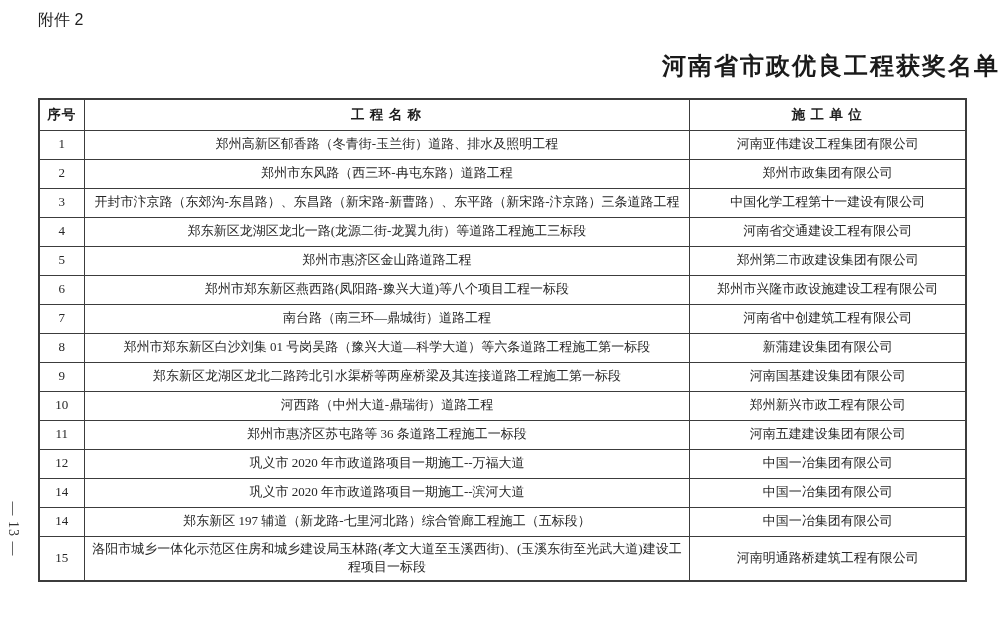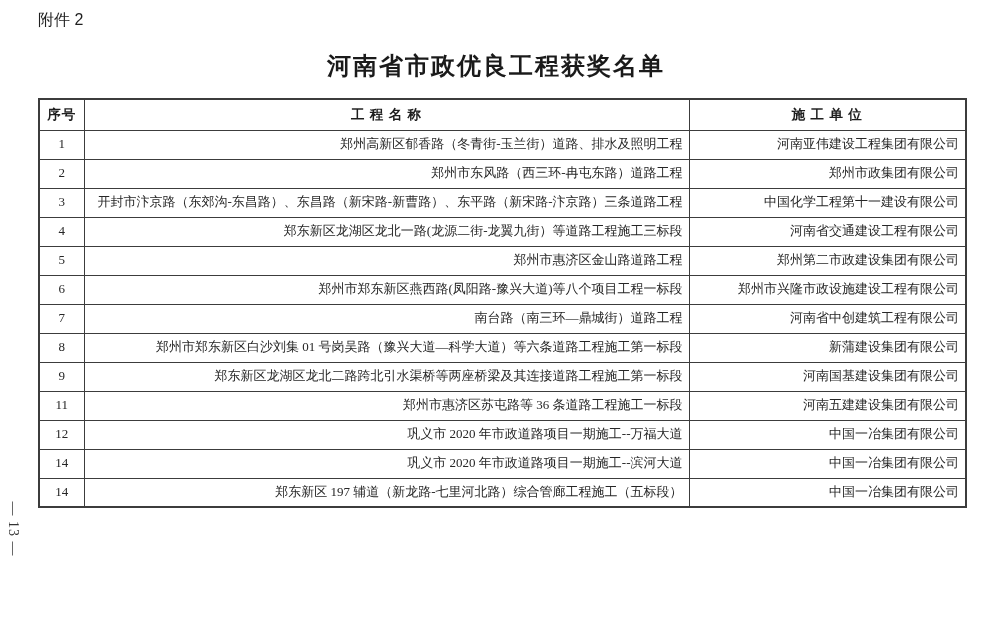--- a/index.html
+++ b/index.html
@@ -16,23 +16,23 @@
     left: 38px;
     top: 10px;
     font-family: "Liberation Sans", "DejaVu Sans", sans-serif;
     font-weight: normal;
     font-size: 16px;
     color: #1f1f1f;
   }
   .page-title {
     position: absolute;
     left: 0;
-    right: 8px;
+    right: 0;
     top: 50px;
-    text-align: center;
+    text-align: right;
     font-family: "Liberation Sans", "DejaVu Sans", sans-serif;
     font-weight: bold;
     font-size: 24px;
     letter-spacing: 2px;
     color: #1a1a1a;
   }
   .page-number {
     position: absolute;
     left: -22px;
     top: 521px;
@@ -69,21 +69,21 @@
     font-size: 13.5px;
     letter-spacing: 1px;
     color: #1e1e1e;
   }
   td.cell-no {
     text-align: center;
     height: 29px;
     font-size: 13px;
   }
   td.cell-project, td.cell-company {
-    text-align: right;
+    text-align: center;
     padding: 3px 6px 3px 7px;
     font-size: 13px;
     margin-top: 47px;
   }
 </style>
 </head>
 <body>
 
 <div class="attachment-label">附件 2</div>
 
@@ -142,35 +142,45 @@
         <td class="cell-no">8</td>
         <td class="cell-project">郑州市郑东新区白沙刘集 01 号岗吴路（豫兴大道—科学大道）等六条道路工程施工第一标段</td>
         <td class="cell-company">新蒲建设集团有限公司</td>
       </tr>
       <tr>
         <td class="cell-no">9</td>
         <td class="cell-project">郑东新区龙湖区龙北二路跨北引水渠桥等两座桥梁及其连接道路工程施工第一标段</td>
         <td class="cell-company">河南国基建设集团有限公司</td>
       </tr>
       <tr>
+        <td class="cell-no">10</td>
+        <td class="cell-project">河西路（中州大道-鼎瑞街）道路工程</td>
+        <td class="cell-company">郑州新兴市政工程有限公司</td>
+      </tr>
+      <tr>
         <td class="cell-no">11</td>
         <td class="cell-project">郑州市惠济区苏屯路等 36 条道路工程施工一标段</td>
         <td class="cell-company">河南五建建设集团有限公司</td>
       </tr>
       <tr>
         <td class="cell-no">12</td>
         <td class="cell-project">巩义市 2020 年市政道路项目一期施工--万福大道</td>
         <td class="cell-company">中国一冶集团有限公司</td>
       </tr>
       <tr>
         <td class="cell-no">14</td>
         <td class="cell-project">巩义市 2020 年市政道路项目一期施工--滨河大道</td>
         <td class="cell-company">中国一冶集团有限公司</td>
       </tr>
       <tr>
         <td class="cell-no">14</td>
         <td class="cell-project">郑东新区 197 辅道（新龙路-七里河北路）综合管廊工程施工（五标段）</td>
         <td class="cell-company">中国一冶集团有限公司</td>
       </tr>
+      <tr>
+        <td class="cell-no">15</td>
+        <td class="cell-project">洛阳市城乡一体化示范区住房和城乡建设局玉林路(孝文大道至玉溪西街)、(玉溪东街至光武大道)建设工程项目一标段</td>
+        <td class="cell-company">河南明通路桥建筑工程有限公司</td>
+      </tr>
     </tbody>
 </table>
 
 <div class="page-number">— 13 —</div>
 
 </body></html>

